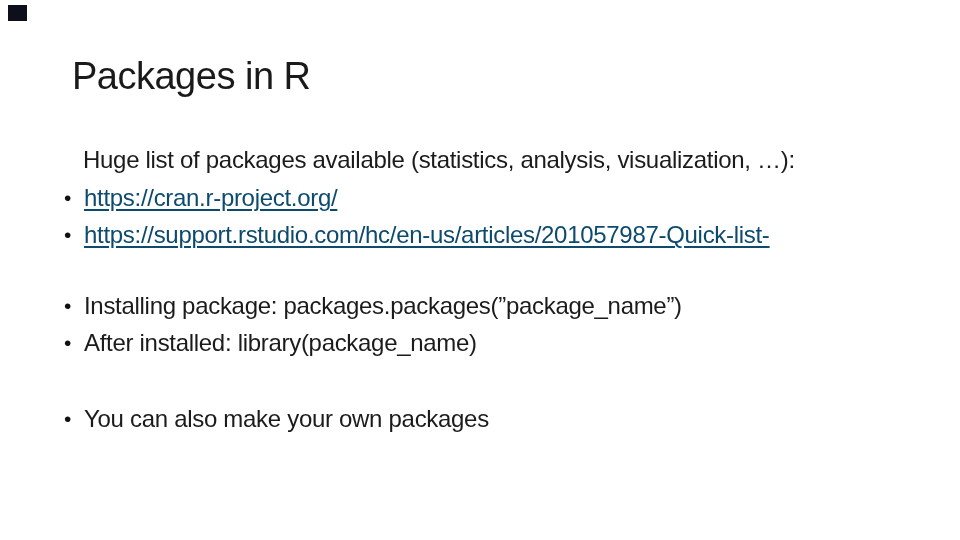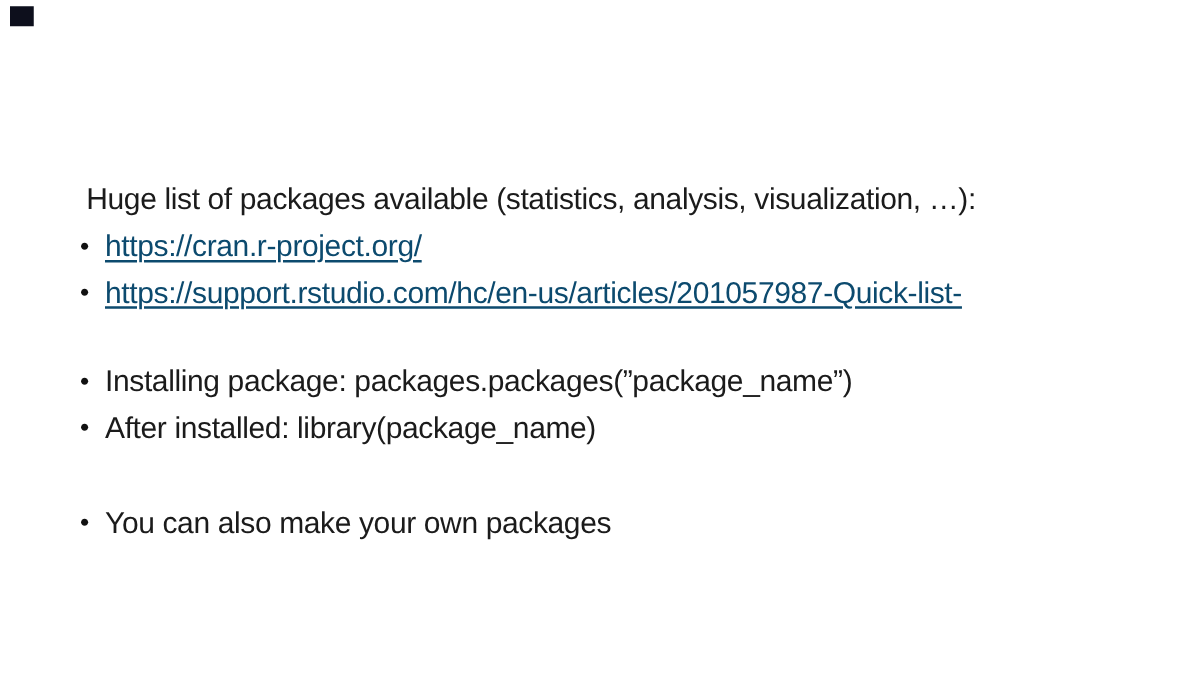--- a/index.html
+++ b/index.html
@@ -34,21 +34,21 @@
   .body-block {
     position: absolute;
     left: 64px;
     top: 145px;
     width: 860px;
     font-size: 24px;
     line-height: 30px;
     letter-spacing: -0.3px;
   }
   .lead {
-    margin: 0 0 0 5px;
+    margin: 0 0 0 19px;
   }
   .bullet-row {
     display: flex;
     align-items: flex-start;
   }
   .bullet-glyph {
     flex: 0 0 20px;
     width: 20px;
     font-size: 21px;
     line-height: 30px;
@@ -67,20 +67,21 @@
     text-underline-offset: 3px;
   }
 </style>
 </head>
 <body>
 
 <div class="slide">
 
   <div class="corner-accent"></div>
 
+  <h1 class="slide-title">Packages in R</h1>
 
   <div class="body-block">
 
     <p class="lead">Huge list of packages available (statistics, analysis, visualization, …):</p>
 
     <div class="bullet-row row-link1">
       <span class="bullet-glyph">•</span>
       <span class="bullet-text"><a href="#" class="slide-link">https://cran.r-project.org/</a></span>
     </div>
 

